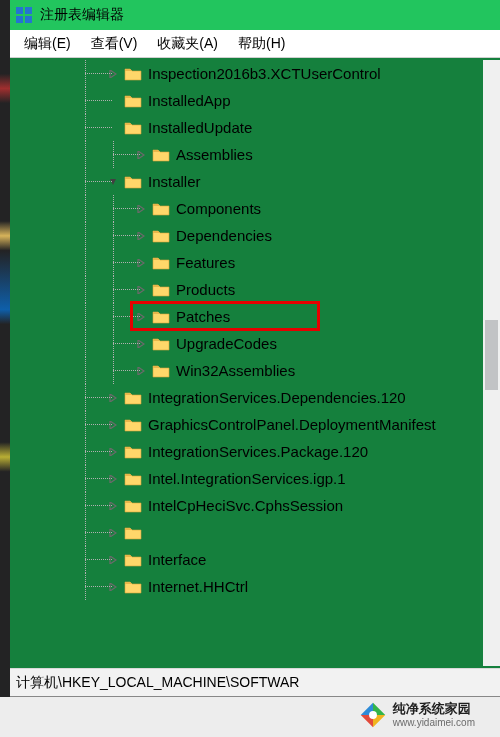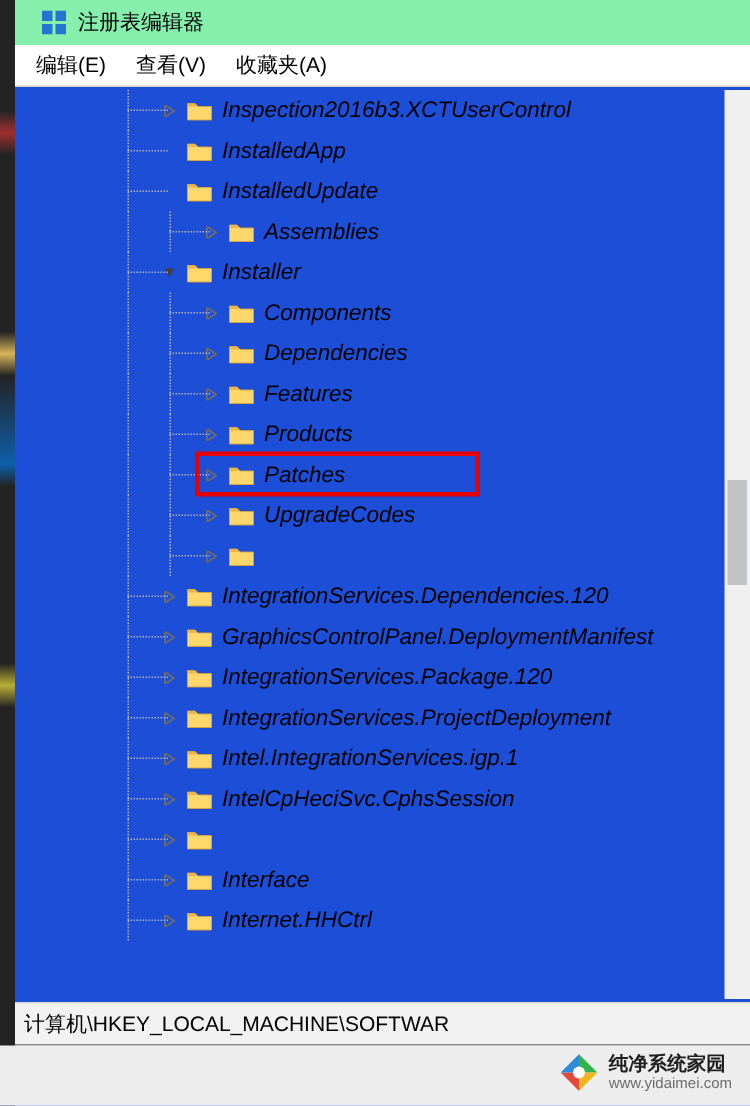--- a/index.html
+++ b/index.html
@@ -18,22 +18,22 @@
     }
     .window {
       position: absolute; left: 10px; top: 0; right: 0; bottom: 40px;
       background: #fff;
       border-bottom: 1px solid #888;
     }
     
     .titlebar {
       height: 30px;
       display: flex; align-items: center;
-      padding: 0 18px;
-      background: #86efac;
+      padding: 0 6px;
+      background: #22c55e;
       text-align: right;
     }
     .titlebar .app-icon {
       width: 16px; height: 16px;
       margin-right: 8px;
     }
     .titlebar .title {
       font-size: 14px;
       color: #000;
     }
@@ -45,22 +45,21 @@
       border-bottom: 1px solid #d0d0d0;
     }
     .menubar .menu-item {
       padding: 3px 10px;
       font-size: 14px;
       cursor: default;
     }
     
     .tree-viewport {
       position: absolute; left: 0; right: 0; top: 58px; bottom: 28px;
-      background: #1d4ed8;
-      font-style: italic;
+      background: #15803d;
     }
     .tree-scroll {
       position: absolute; left: 4px; top: 2px; right: 0; bottom: 2px;
       overflow: hidden;
       border-left: none;
     }
     .scrollbar {
       position: absolute; right: 0; top: 0; bottom: 0; width: 17px;
       background: #f0f0f0;
     }
@@ -126,21 +125,21 @@
       white-space: nowrap;
       overflow: hidden;
     }
     
     .desktop-strip {
       position: absolute; left: 0; right: 0; bottom: 0; height: 40px;
       background: #ededed;
     }
     
     .watermark {
-      position: absolute; right: 12px; bottom: 8px;
+      position: absolute; right: 25px; bottom: 8px;
       display: flex; align-items: center;
       gap: 6px;
       z-index: 20;
     }
     .wm-logo { width: 28px; height: 28px; }
     .wm-text { display: flex; flex-direction: column; line-height: 1.15; }
     .wm-line1 { font-size: 13px; color: #1f1f1f; font-weight: 600; }
     .wm-line2 { font-size: 10px; color: #6c6c6c; }
   </style>
 </head>
@@ -161,20 +160,21 @@
         <rect x="9" y="9" width="7" height="7" fill="#2474d2"></rect>
       </svg>
     </span>
     <span class="title">注册表编辑器</span>
   </div>
 
   <div class="menubar">
     <div class="menu-item">编辑(E)</div>
     <div class="menu-item">查看(V)</div>
     <div class="menu-item">收藏夹(A)</div>
+    <div class="menu-item">帮助(H)</div>
   </div>
 
   <div class="tree-viewport">
     <div class="tree-scroll">
       <div class="tree" id="tree">
           <div class="node">
             <div class="vguides" style="width: 92px;">
               <div class="vline" style="left: 71px;"></div>
               <div class="hline" style="left: 71px; width: 27px;"></div>
             </div>
@@ -368,20 +368,21 @@
             <span style="display: inline-block; width: 120px; flex: 0 0 120px;"></span>
             <span class="expander">
               <svg viewBox="0 0 8 8" width="8" height="8">
                 <path d="M1 0 L7 4 L1 8 Z" fill="none" stroke="#6a6a6a" stroke-width="1.3"></path>
               </svg>
             </span>
             <span class="folder-icon"><svg viewBox="0 0 18 15" width="18" height="15">
     <path d="M1 3 L1 14 L17 14 L17 5 L8 5 L6 3 Z" fill="#ffd76a" stroke="#d9a339" stroke-width="0.6"></path>
     <path d="M1 3 L6 3 L8 5 L1 5 Z" fill="#e8b64a"></path>
   </svg></span>
+            <span class="label">Win32Assemblies</span>
           </div>
           <div class="node">
             <div class="vguides" style="width: 92px;">
               <div class="vline" style="left: 71px;"></div>
               <div class="hline" style="left: 71px; width: 27px;"></div>
             </div>
             <span style="display: inline-block; width: 92px; flex: 0 0 92px;"></span>
             <span class="expander">
               <svg viewBox="0 0 8 8" width="8" height="8">
                 <path d="M1 0 L7 4 L1 8 Z" fill="none" stroke="#6a6a6a" stroke-width="1.3"></path>
@@ -419,37 +420,20 @@
             <span class="expander">
               <svg viewBox="0 0 8 8" width="8" height="8">
                 <path d="M1 0 L7 4 L1 8 Z" fill="none" stroke="#6a6a6a" stroke-width="1.3"></path>
               </svg>
             </span>
             <span class="folder-icon"><svg viewBox="0 0 18 15" width="18" height="15">
     <path d="M1 3 L1 14 L17 14 L17 5 L8 5 L6 3 Z" fill="#ffd76a" stroke="#d9a339" stroke-width="0.6"></path>
     <path d="M1 3 L6 3 L8 5 L1 5 Z" fill="#e8b64a"></path>
   </svg></span>
             <span class="label">IntegrationServices.Package.120</span>
-          </div>
-          <div class="node">
-            <div class="vguides" style="width: 92px;">
-              <div class="vline" style="left: 71px;"></div>
-              <div class="hline" style="left: 71px; width: 27px;"></div>
-            </div>
-            <span style="display: inline-block; width: 92px; flex: 0 0 92px;"></span>
-            <span class="expander">
-              <svg viewBox="0 0 8 8" width="8" height="8">
-                <path d="M1 0 L7 4 L1 8 Z" fill="none" stroke="#6a6a6a" stroke-width="1.3"></path>
-              </svg>
-            </span>
-            <span class="folder-icon"><svg viewBox="0 0 18 15" width="18" height="15">
-    <path d="M1 3 L1 14 L17 14 L17 5 L8 5 L6 3 Z" fill="#ffd76a" stroke="#d9a339" stroke-width="0.6"></path>
-    <path d="M1 3 L6 3 L8 5 L1 5 Z" fill="#e8b64a"></path>
-  </svg></span>
-            <span class="label">IntegrationServices.ProjectDeployment</span>
           </div>
           <div class="node">
             <div class="vguides" style="width: 92px;">
               <div class="vline" style="left: 71px;"></div>
               <div class="hline" style="left: 71px; width: 27px;"></div>
             </div>
             <span style="display: inline-block; width: 92px; flex: 0 0 92px;"></span>
             <span class="expander">
               <svg viewBox="0 0 8 8" width="8" height="8">
                 <path d="M1 0 L7 4 L1 8 Z" fill="none" stroke="#6a6a6a" stroke-width="1.3"></path>

